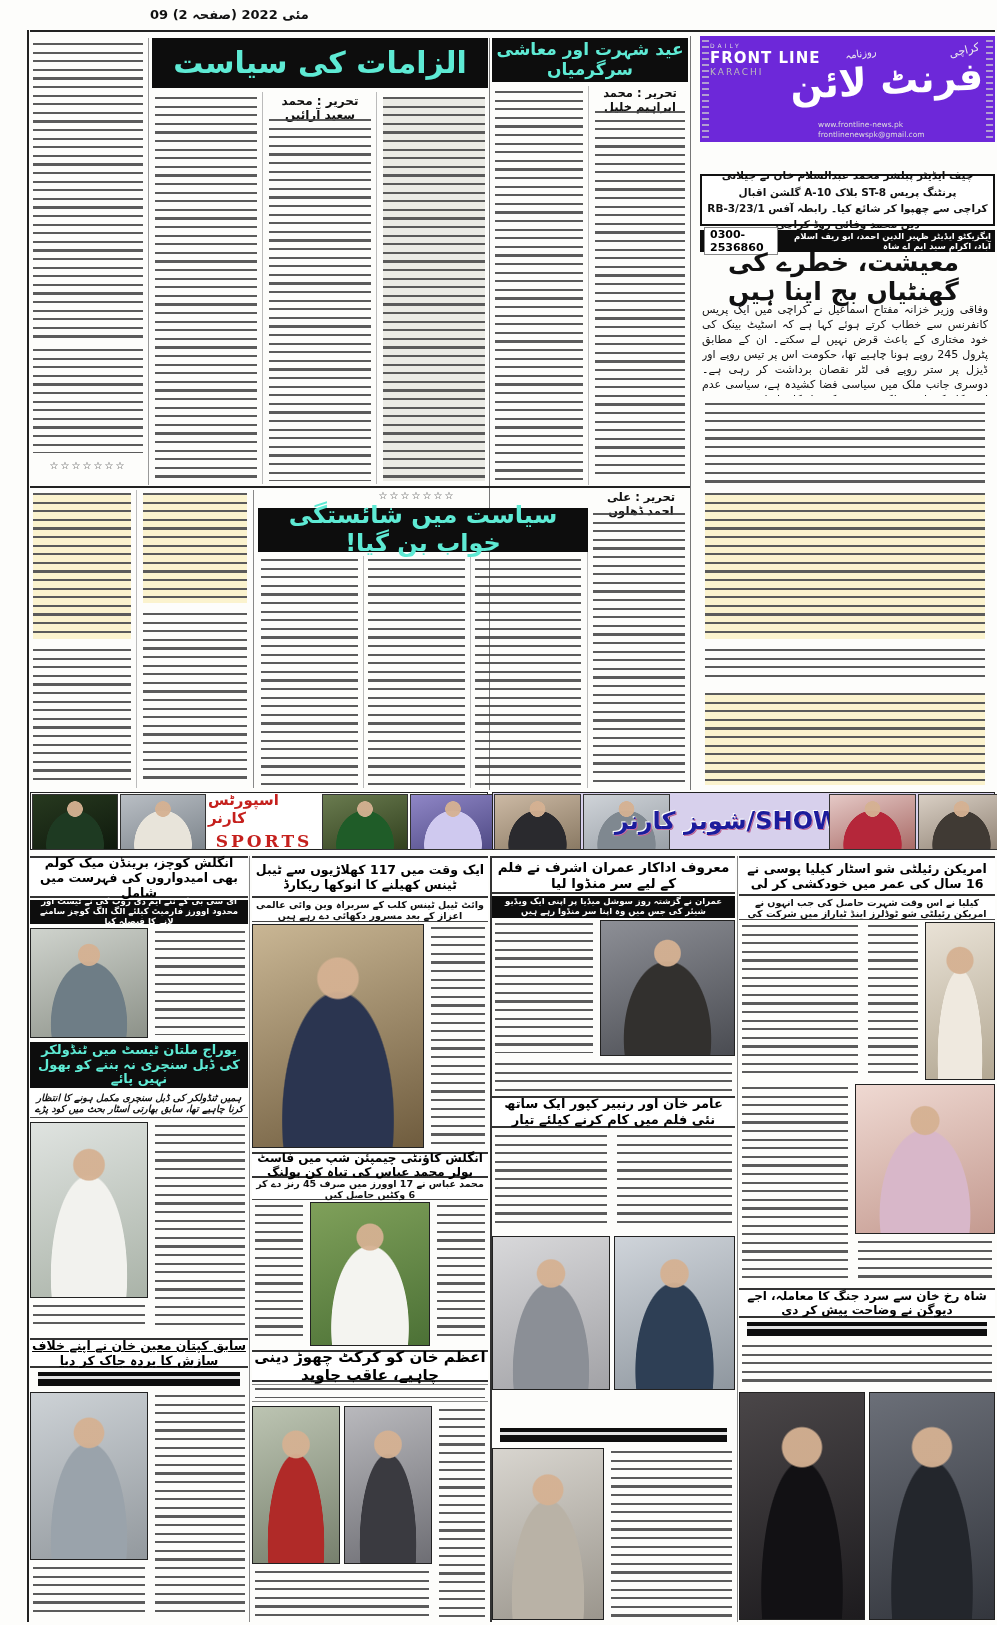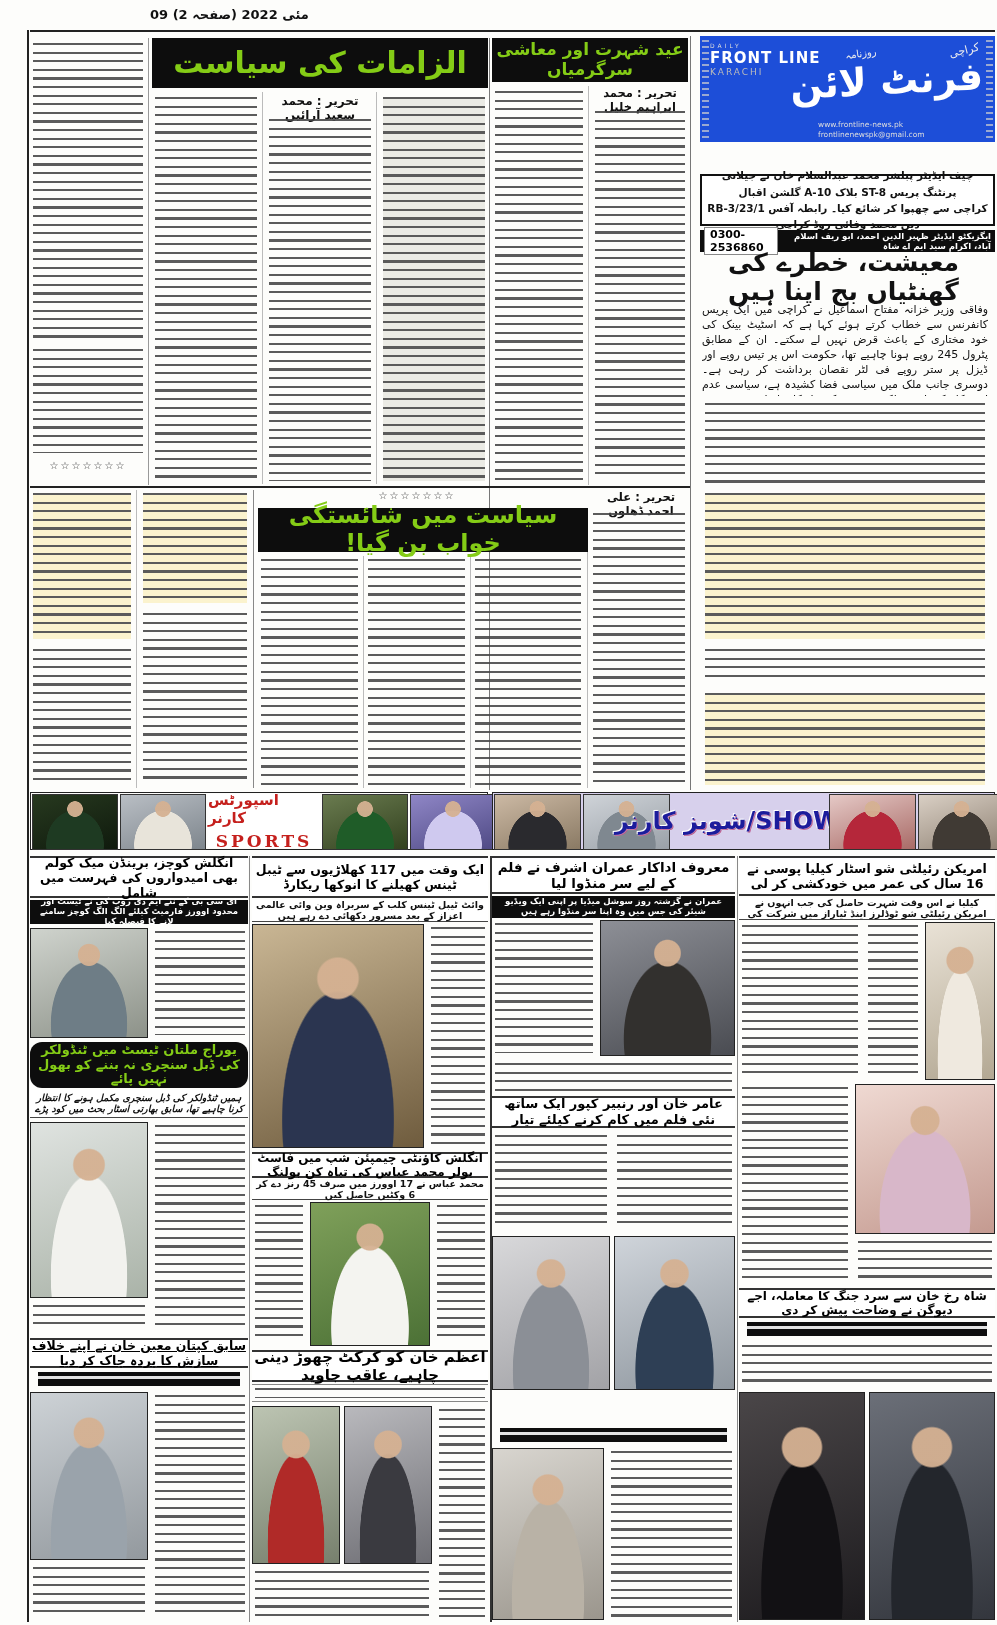--- a/index.html
+++ b/index.html
@@ -9,21 +9,21 @@
   .rule{background:#222;}
   .vline{background:#999;width:1px;}
   
   .sim{background-image:repeating-linear-gradient(to bottom,#454545 0 2.2px,transparent 2.2px 8.6px);
        background-origin:content-box;background-clip:content-box;padding:3px 3px;opacity:.88;}
   .sim.yellow{background-color:#fbf2c8;}
   .sim.gray{background-color:#e9e9e3;}
   .sim-inv{background-color:#0e0e0e;background-image:repeating-linear-gradient(to bottom,transparent 0 4px,#e3e3e3 4px 7px,transparent 7px 14px);
        background-origin:content-box;background-clip:content-box;padding:2px 8px;}
   
-  .hl-inv{background:#0d0d0d;color:#84cc16;display:flex;align-items:center;justify-content:center;
+  .hl-inv{background:#0d0d0d;color:#5eead4;display:flex;align-items:center;justify-content:center;
           font-weight:bold;text-align:center;line-height:1.15;}
   .hl{border-top:2px solid #333;border-bottom:2px solid #333;background:#fff;color:#000;
       display:flex;align-items:center;justify-content:center;font-weight:bold;text-align:center;line-height:1.2;padding:1px 2px;}
   .strip{background:#0d0d0d;color:#fff;font-weight:bold;display:flex;align-items:center;justify-content:center;
          text-align:center;line-height:1.15;padding:1px 3px;}
   .bold-line{font-weight:bold;display:flex;align-items:center;justify-content:center;text-align:center;
              border-bottom:1.5px solid #444;line-height:1.15;padding:1px 2px;background:#fff;}
   .byline{font-weight:bold;text-align:center;}
   .lead{text-align:justify;line-height:15px;overflow:hidden;}
   .stars{text-align:center;color:#333;letter-spacing:2px;}
@@ -32,21 +32,21 @@
     background-image:
       radial-gradient(circle at 50% 24%, rgba(213,177,146,.95) 0 10.5%, rgba(213,177,146,0) 11.5%),
       radial-gradient(ellipse at 50% 88%, var(--shirt,#555) 0 46%, rgba(0,0,0,0) 47%),
       linear-gradient(160deg, var(--bg1,#9aa0a6), var(--bg2,#5f6b72));}
   .bphoto{border:1px solid #333;height:54px;
     background-image:
       radial-gradient(circle at 50% 26%, rgba(213,177,146,.95) 0 13%, rgba(213,177,146,0) 14%),
       radial-gradient(ellipse at 50% 92%, var(--shirt,#555) 0 48%, rgba(0,0,0,0) 49%),
       linear-gradient(160deg, var(--bg1,#9aa0a6), var(--bg2,#5f6b72));}
   
-  #mast-logo{background:#1d4ed8;position:relative;overflow:hidden;}
+  #mast-logo{background:#6d28d9;position:relative;overflow:hidden;}
   #mast-logo .en{position:absolute;left:10px;top:6px;color:#fff;direction:ltr;text-align:left;}
   #mast-logo .en .d{font-size:6px;letter-spacing:3px;color:#ddd;}
   #mast-logo .en .n{font-size:15px;font-weight:bold;letter-spacing:1px;}
   #mast-logo .en .k{font-size:9px;letter-spacing:2px;color:#bbb;}
   #mast-logo .urbig{position:absolute;right:12px;top:26px;color:#fff;font-size:38px;font-weight:bold;
                     transform:rotate(-3deg);line-height:1;}
   #mast-logo .urdaily{position:absolute;right:118px;top:12px;color:#eee;font-size:10px;transform:rotate(-8deg);}
   #mast-logo .urcity{position:absolute;right:16px;top:8px;color:#eee;font-size:11px;transform:rotate(-14deg);}
   #mast-logo .web{position:absolute;left:118px;bottom:13px;color:#ddd;font-size:7.5px;direction:ltr;}
   #mast-logo .mail{position:absolute;left:118px;bottom:3px;color:#ddd;font-size:7.5px;direction:ltr;}
@@ -172,21 +172,21 @@
     <div class="cell sb-label" style="width:155px;">شوبز کارنر/SHOWBIZ</div>
     <div class="cell bphoto" style="width:85px;--bg1:#e5c9c6;--bg2:#a96b67;--shirt:#b5273a;"></div>
     <div class="cell bphoto" style="width:85px;--bg1:#d9cfc4;--bg2:#8f8274;--shirt:#403a34;"></div>
   </div>
 
   <div class="abs hl" style="left:30px;top:856px;width:218px;height:42px;font-size:12.5px;">انگلش کوچز، برینڈن میک کولم بھی امیدواروں کی فہرست میں شامل</div>
   <div class="abs strip" style="left:30px;top:900px;width:218px;height:24px;font-size:8.5px;">ای سی بی کے نئے ایم ڈی روب کی نے ٹیسٹ اور محدود اوورز فارمیٹ کیلئے الگ الگ کوچز سامنے لانے کا فیصلہ کیا</div>
   <div class="abs photo" style="left:30px;top:928px;width:118px;height:110px;--bg1:#cfd3cd;--bg2:#8d9289;--shirt:#6e7d86;"></div>
   <div class="abs sim" style="left:152px;top:928px;width:96px;height:110px;"></div>
 
-  <div class="abs hl-inv" style="left:30px;top:1042px;width:218px;height:46px;font-size:13px;border-radius:12px;">یوراج ملتان ٹیسٹ میں ٹنڈولکر کی ڈبل سنچری نہ بننے کو بھول نہیں پائے</div>
+  <div class="abs hl-inv" style="left:30px;top:1042px;width:218px;height:46px;font-size:13px;">یوراج ملتان ٹیسٹ میں ٹنڈولکر کی ڈبل سنچری نہ بننے کو بھول نہیں پائے</div>
   <div class="abs bold-line" style="left:30px;top:1090px;width:218px;height:28px;font-size:9.5px;font-style:italic;">ہمیں ٹنڈولکر کی ڈبل سنچری مکمل ہونے کا انتظار کرنا چاہیے تھا، سابق بھارتی اسٹار بحث میں کود پڑے</div>
   <div class="abs photo" style="left:30px;top:1122px;width:118px;height:176px;--bg1:#dfe3e0;--bg2:#aab3a8;--shirt:#f2f2ee;"></div>
   <div class="abs sim" style="left:152px;top:1122px;width:96px;height:212px;"></div>
   <div class="abs sim" style="left:30px;top:1302px;width:118px;height:32px;"></div>
 
   <div class="abs hl" style="left:30px;top:1338px;width:218px;height:30px;font-size:12.5px;text-decoration:underline;">سابق کپتان معین خان نے اپنے خلاف سازش کا پردہ چاک کر دیا</div>
   <div class="abs sim-inv" style="left:30px;top:1370px;width:218px;height:18px;"></div>
   <div class="abs photo" style="left:30px;top:1392px;width:118px;height:168px;--bg1:#cdd2d6;--bg2:#93999e;--shirt:#9aa3ab;"></div>
   <div class="abs sim" style="left:152px;top:1392px;width:96px;height:228px;"></div>
   <div class="abs sim" style="left:30px;top:1564px;width:118px;height:56px;"></div>

